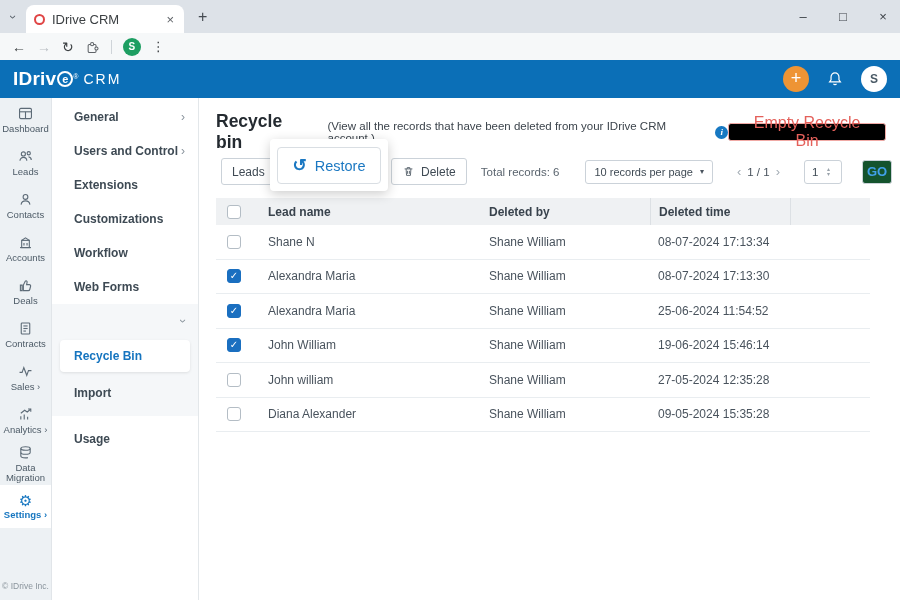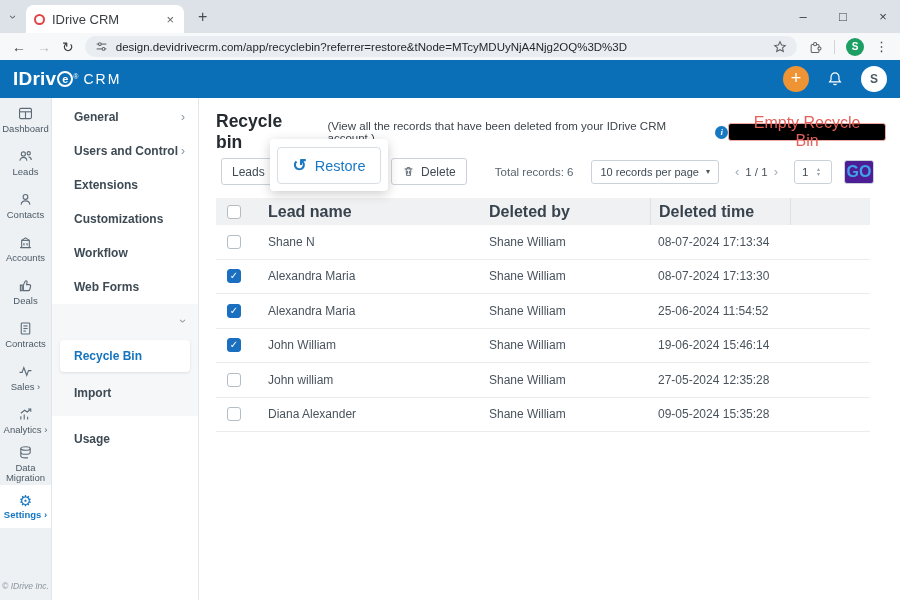--- a/index.html
+++ b/index.html
@@ -49,21 +49,21 @@
   
   .app { flex:1; display:flex; min-height:0; }
 
   .iconbar { width:52px; background:#edf1f4; border-right:1px solid #e1e5e9; display:flex; flex-direction:column; flex-shrink:0; }
   .ic-item { height:43px; display:flex; flex-direction:column; align-items:center; justify-content:center; gap:2px; }
   .ic-item svg { stroke:#5d6b77; }
   .ic-label { font-size:9.5px; color:#4c5a66; text-align:center; line-height:1.1; }
   .ic-item.active { background:#fff; }
   .ic-item.active .ic-label { color:#1676c0; font-weight:bold; }
   .gear-glyph { font-size:15px; color:#1676c0; line-height:1; }
-  .ic-footer { margin-top:auto; padding-bottom:9px; text-align:center; font-size:8.5px; color:#8a949c;font-style:italic; }
+  .ic-footer { margin-top:auto; padding-bottom:9px; text-align:center; font-size:8.5px; color:#8a949c; }
 
   .menubar { width:147px; background:#fff; border-right:1px solid #e3e7ea; display:flex; flex-direction:column;
              padding-top:2px; flex-shrink:0; }
   .m-item { height:34px; display:flex; align-items:center; padding:0 13px 0 22px; font-size:12px; font-weight:bold;
             color:#3e4a54; }
   .m-chev { margin-left:auto; color:#8a949d; font-size:12px; font-weight:normal; }
   .m-section { background:#f5f7f9; padding-bottom:8px; }
   .m-card { margin:2px 8px 6px 8px; height:32px; background:#fff; border-radius:4px; box-shadow:0 1px 3px rgba(0,0,0,0.10);
             display:flex; align-items:center; padding-left:14px; color:#1574bf; font-weight:bold; font-size:12px; }
   .m-sub { height:30px; display:flex; align-items:center; padding-left:22px; font-size:12px; font-weight:bold; color:#3e4a54; }
@@ -85,37 +85,37 @@
   .leads-btn { left:22px; }
   .delete-btn { left:192px; }
   .caret { font-size:8px; color:#4a545e; }
 
   .restore-pop { position:absolute; top:41px; left:71px; width:118px; height:52px; background:#fff; border-radius:4px;
                  box-shadow:0 3px 12px rgba(0,0,0,0.20); padding:8px 7px 7px 7px; z-index:5; }
   .restore-inner { width:100%; height:100%; border:1px solid #d9dee3; border-radius:4px; display:flex; align-items:center;
                    justify-content:center; gap:8px; color:#1b78c2; font-size:14.5px; }
   .restore-glyph { font-size:17px; font-weight:bold; line-height:1; }
 
-  .pag-row { position:absolute; top:60px; right:26px; height:27px; display:flex; align-items:center; gap:16px;margin-left:6px; }
+  .pag-row { position:absolute; top:60px; right:8px; height:27px; display:flex; align-items:center; gap:24px;margin-left:6px; }
   .total-rec { font-size:11.5px; color:#5a646e; margin-right:2px; }
   .pp-select { height:24px; border:1px solid #cbd2d9; border-radius:3px; background:#fff; display:flex; align-items:center;
                gap:7px; padding:0 8px; font-size:11px; color:#3f4a54; }
   .pager { display:flex; align-items:center; gap:6px; font-size:11.5px; color:#49535d; }
   .pg-arrow { color:#a4adb5; font-size:13px; }
   .page-input-box { width:38px; height:24px; border:1px solid #cbd2d9; border-radius:3px; display:flex; align-items:center;
                     background:#fff; }
   .page-input-box input { width:22px; border:none; outline:none; font-size:11.5px; color:#3e4a54; padding-left:7px;
                           font-family:"Liberation Sans", sans-serif; background:transparent; }
   .spin { display:flex; flex-direction:column; font-size:6px; color:#9aa3ab; line-height:5px; padding-right:3px; }
-  .go-btn { width:30px; height:24px; border:1px solid #cbd2d9; border-radius:3px; background:#4c1d95; color:#41a0e8;
-            font-size:16px; font-weight:bold; display:flex; align-items:center; justify-content:center; margin-left:-4px; }
+  .go-btn { width:30px; height:24px; border:1px solid #cbd2d9; border-radius:3px; background:#14532d; color:#41a0e8;
+            font-size:13px; font-weight:bold; display:flex; align-items:center; justify-content:center; margin-left:-4px; }
 
   
   .table { position:absolute; top:100px; left:17px; width:654px; }
-  .thead { display:flex; height:27px; background:#eff1f3; align-items:stretch; font-size:16px; font-weight:bold; color:#39434d; }
+  .thead { display:flex; height:27px; background:#eff1f3; align-items:stretch; font-size:12px; font-weight:bold; color:#39434d; }
   .thead > div { display:flex; align-items:center; }
   .c-cb { width:36px; justify-content:center; display:flex; align-items:center; }
   .c-name { width:229px; padding-left:16px; }
   .c-by { width:169px; padding-left:8px; }
   .c-time { width:140px; padding-left:8px; }
   .c-x { width:80px; }
   .thead .c-time, .thead .c-x { border-left:1px solid #dcе0e4; border-left:1px solid #dce0e4; }
   .trow { display:flex; height:34.5px; align-items:center; border-bottom:1px solid #e9edf0; font-size:12px; color:#49535d; }
   .cb { width:14px; height:14px; border:1px solid #b4bdc5; border-radius:3px; background:#fff; display:flex;
         align-items:center; justify-content:center; }
@@ -140,32 +140,20 @@
       <span>–</span>
       <span>□</span>
       <span>×</span>
     </div>
   </div>
 
   <div class="toolbar">
     <span class="nav-ic">←</span>
     <span class="nav-ic disabled">→</span>
     <span class="nav-ic">↻</span>
-    <div class="omnibox">
-      <svg width="13" height="13" viewBox="0 0 16 16" fill="none" stroke="#5f6368" stroke-width="1.3">
-        <line x1="2" y1="5" x2="14" y2="5"></line>
-          <line x1="2" y1="11" x2="14" y2="11"></line>
-        <circle cx="6" cy="5" r="1.7" fill="#f6f8f9"></circle>
-          <circle cx="10.5" cy="11" r="1.7" fill="#f6f8f9"></circle>
-      </svg>
-      <span class="url-text">design.devidrivecrm.com/app/recyclebin?referrer=restore&amp;tNode=MTcyMDUyNjA4Njg2OQ%3D%3D</span>
-      <svg width="14" height="14" viewBox="0 0 16 16" fill="none" stroke="#5f6368" stroke-width="1.2">
-        <path d="M8 2l1.8 3.8 4.2.5-3.1 2.8.9 4.1L8 11.1l-3.8 2.1.9-4.1L2 6.3l4.2-.5z"></path>
-      </svg>
-    </div>
     <svg width="15" height="15" viewBox="0 0 19 19" fill="none" stroke="#5f6368" stroke-width="1.3">
       <rect x="4" y="7" width="10" height="10" rx="1.5"></rect>
         <circle cx="9" cy="6.5" r="2" fill="#f6f8f9"></circle>
         <circle cx="14.5" cy="12" r="2" fill="#f6f8f9"></circle>
     </svg>
     <span class="tb-sep"></span>
     <span class="chrome-avatar">S</span>
     <span class="dots">⋮</span>
   </div>
 

